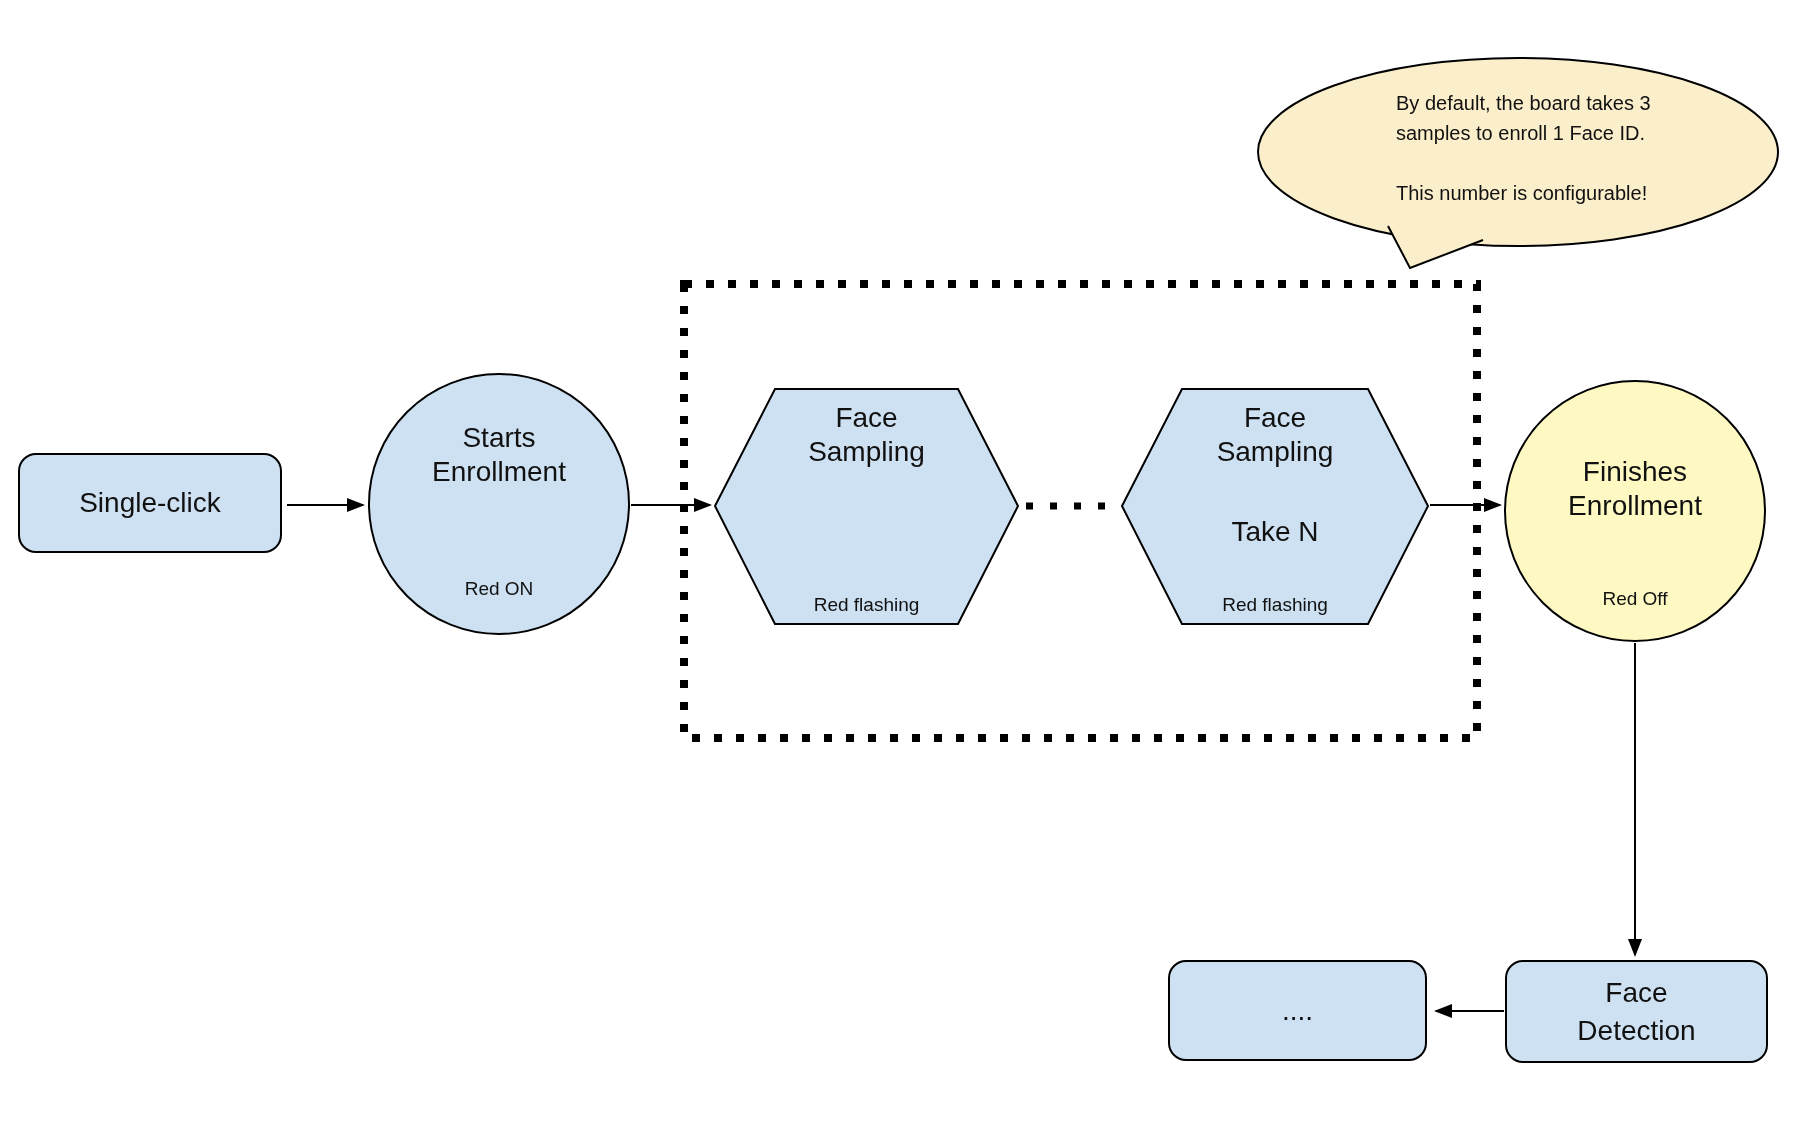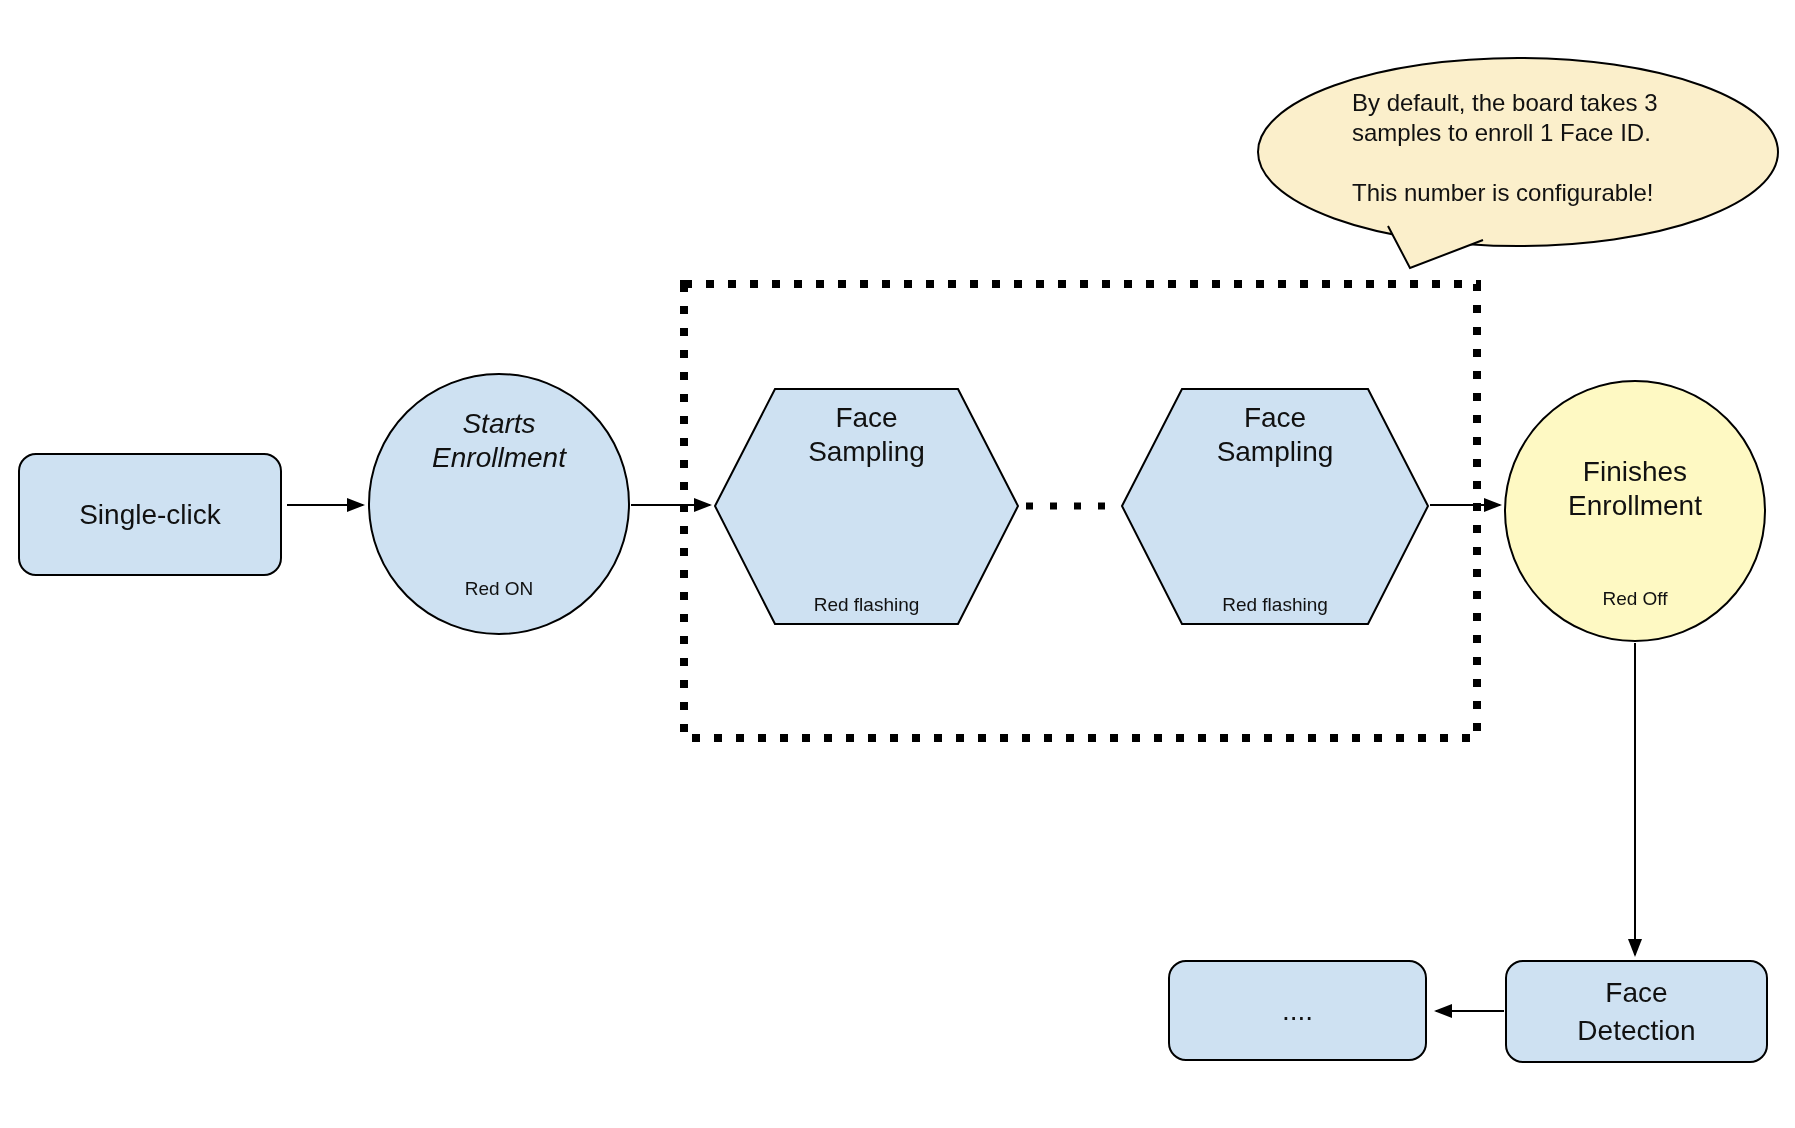--- a/index.html
+++ b/index.html
@@ -18,22 +18,22 @@
     position:absolute; box-sizing:border-box;
     border:2px solid #000000; border-radius:50%;
     background:#CEE1F2;
   }
   .hex-overlay { position:absolute; }
   .lbl { white-space:pre-line; text-align:center; }
   .fs28 { font-size:28px; line-height:34px; }
   .fs19 { font-size:19px; line-height:20px; }
   .inset { position:absolute; left:0; right:0; }
   .callout-text {
-    position:absolute; font-size:24px; line-height:30px;
-    white-space:pre-line; text-align:left;
+    position:absolute; font-size:20px; line-height:30px;
+    white-space:pre-line; text-align:left;margin-left:44px;
   }
 </style>
 </head>
 <body>
 
 <div class="canvas">
 
   <svg class="shapes" width="1795" height="1128" viewBox="0 0 1795 1128">
     <defs>
       <marker id="arrow" markerUnits="userSpaceOnUse" markerWidth="18" markerHeight="14" refX="16" refY="7" orient="auto">
@@ -51,39 +51,40 @@
 
     <line x1="1026" y1="506" x2="1118" y2="506" stroke="#000000" stroke-width="7" stroke-dasharray="7 17"></line>
 
     <line x1="287" y1="505" x2="363" y2="505" stroke="#000000" stroke-width="2" marker-end="url(#arrow)"></line>
     <line x1="631" y1="505" x2="710" y2="505" stroke="#000000" stroke-width="2" marker-end="url(#arrow)"></line>
     <line x1="1430" y1="505" x2="1500" y2="505" stroke="#000000" stroke-width="2" marker-end="url(#arrow)"></line>
     <line x1="1635" y1="643" x2="1635" y2="955" stroke="#000000" stroke-width="2" marker-end="url(#arrow)"></line>
     <line x1="1504" y1="1011" x2="1436" y2="1011" stroke="#000000" stroke-width="2" marker-end="url(#arrow)"></line>
   </svg>
 
-  <div class="node-rect" style="left: 18px; top: 453px; width: 264px; height: 123px; background-color: rgb(206, 225, 242);">
+  <div class="node-rect" style="left: 18px; top: 453px; width: 264px; height: 100px; background-color: rgb(206, 225, 242);">
     <span class="lbl fs28">Single-click</span>
   </div>
 
   <div class="node-circle" style="left: 368px; top: 373px; width: 262px; height: 262px; background-color: rgb(206, 225, 242);">
-    <div class="lbl fs28 inset" style="top:32px;font-style:italic;">Starts
+    <div class="lbl fs28 inset" style="top:46px;">Starts
 Enrollment</div>
     <div class="lbl fs19 inset" style="top:204px;">Red ON</div>
   </div>
 
   <div class="hex-overlay" style="left:715px;top:389px;width:303px;height:235px;">
     <div class="lbl fs28 inset" style="top:12px;">Face
 Sampling</div>
     <div class="lbl fs19 inset" style="top:206px;">Red flashing</div>
   </div>
 
   <div class="hex-overlay" style="left:1122px;top:389px;width:306px;height:235px;">
     <div class="lbl fs28 inset" style="top:12px;">Face
 Sampling</div>
+    <div class="lbl fs28 inset" style="top:126px;">Take N</div>
     <div class="lbl fs19 inset" style="top:206px;">Red flashing</div>
   </div>
 
   <div class="node-circle" style="left: 1504px; top: 380px; width: 262px; height: 262px; background-color: #fef9c3;">
     <div class="lbl fs28 inset" style="top:73px;">Finishes
 Enrollment</div>
     <div class="lbl fs19 inset" style="top:207px;">Red Off</div>
   </div>
 
   <div class="node-rect" style="left: 1168px; top: 960px; width: 259px; height: 101px; background-color: rgb(206, 225, 242);">

